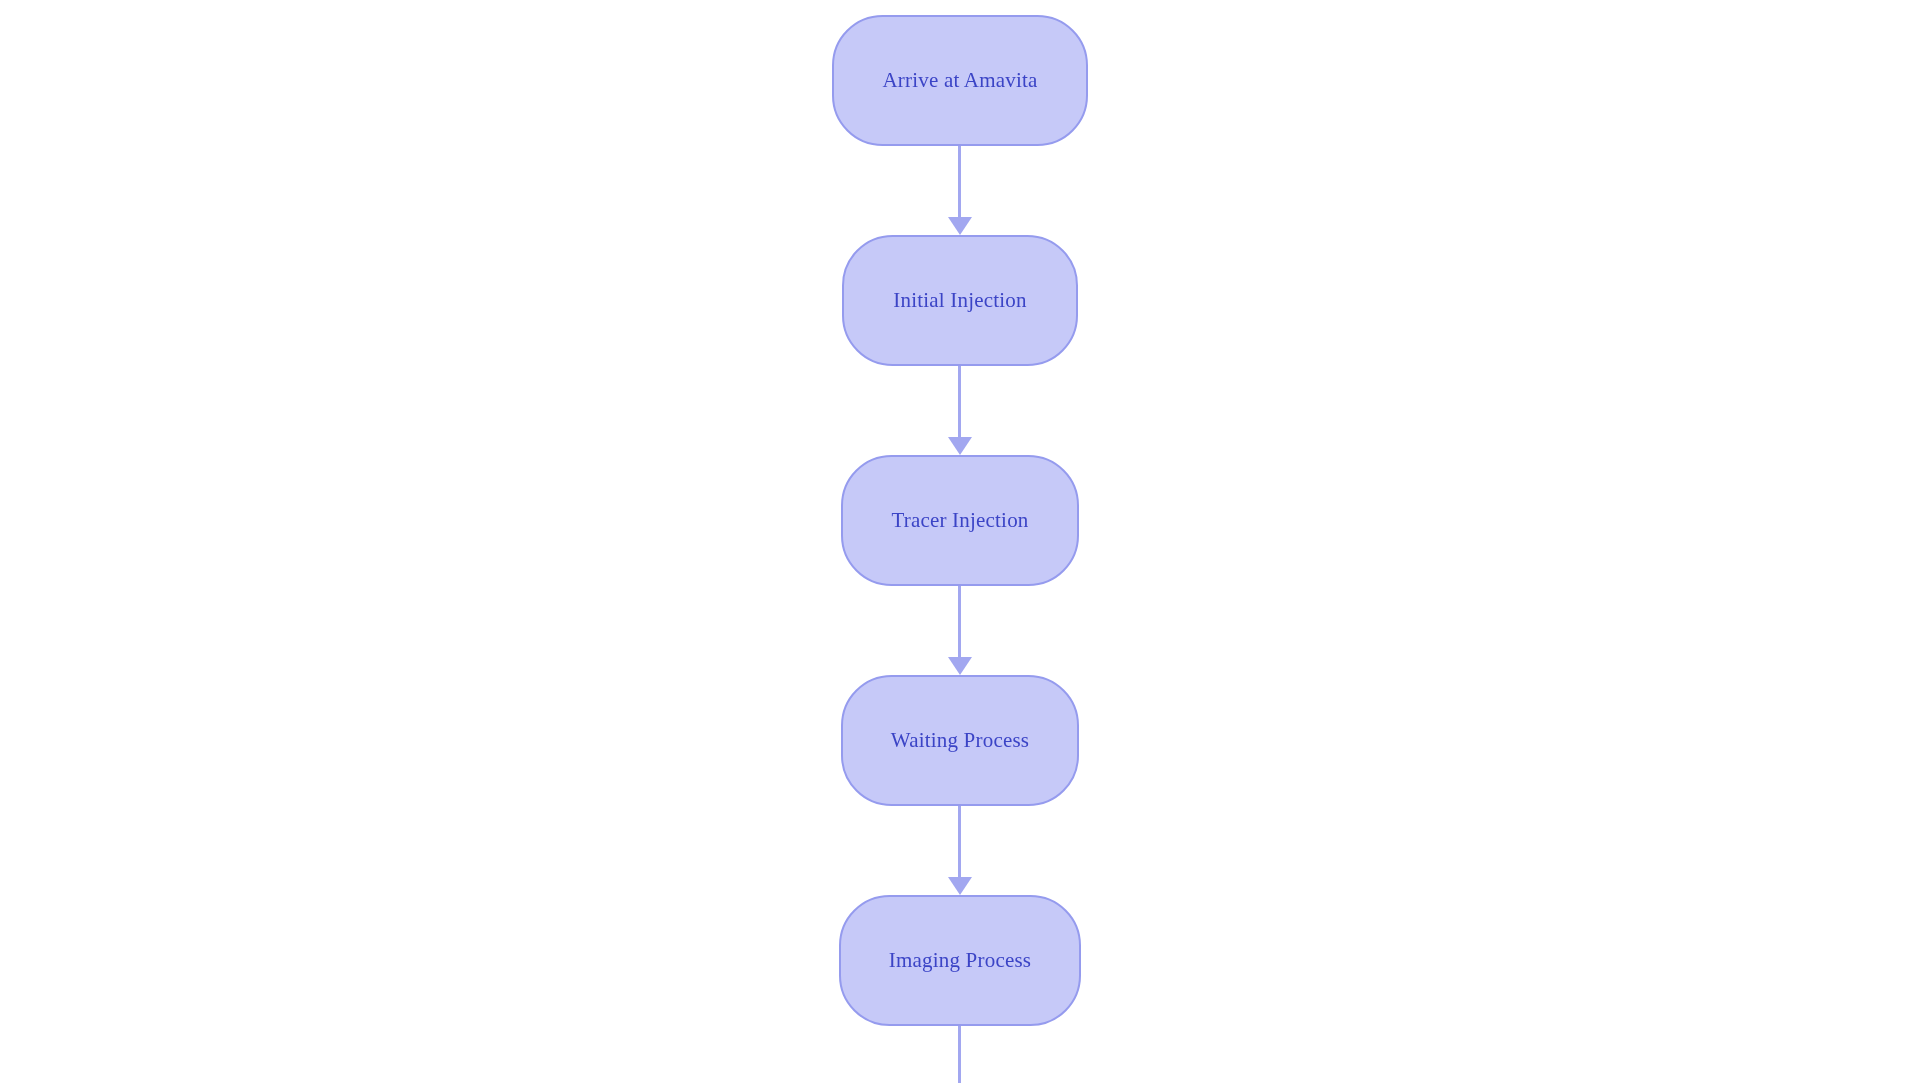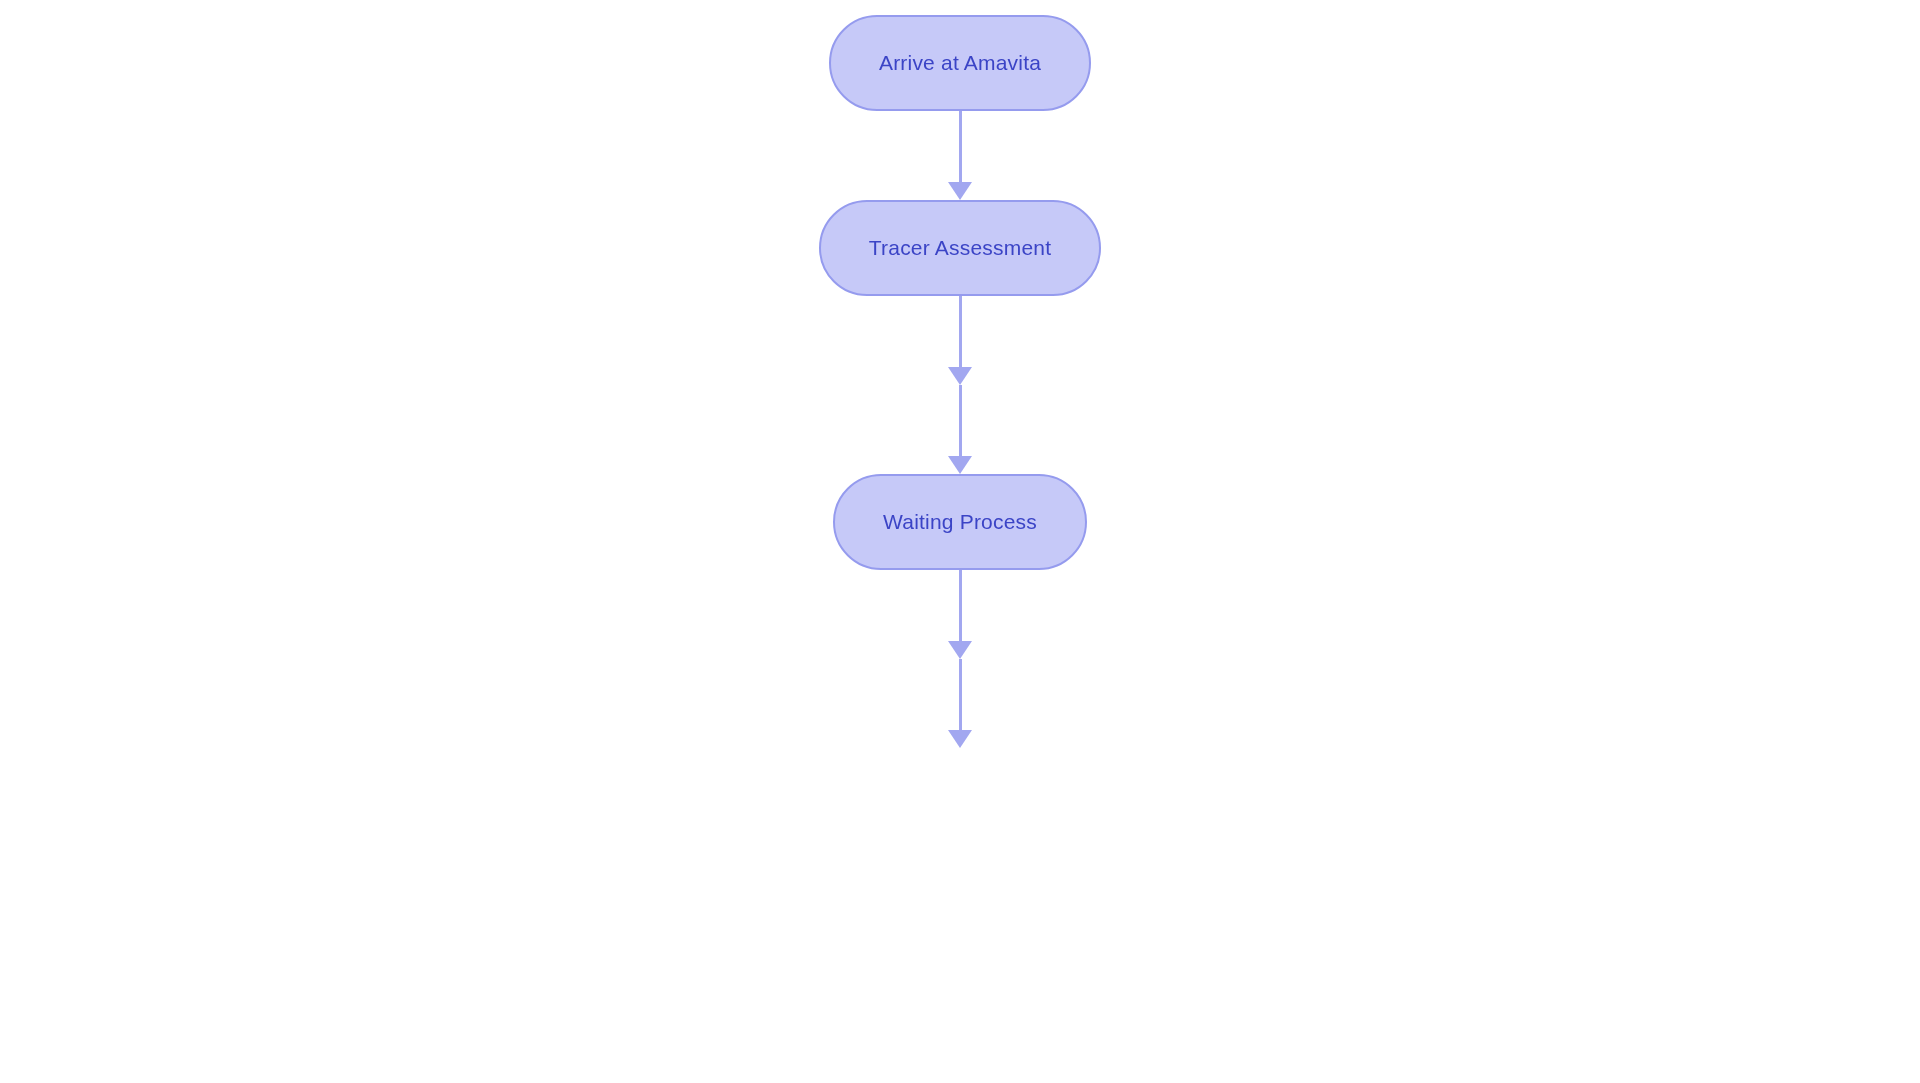--- a/index.html
+++ b/index.html
@@ -23,33 +23,34 @@
     --arrow-color: #a2a7f0;
   }
   .flow {
     display: flex;
     flex-direction: column;
     align-items: center;
     padding-top: 15px;
   }
   .node {
     box-sizing: border-box;
-    height: 96px;
+    height: 131px;
     min-width: 236px;
     padding: 0 48px;
     border-radius: 50.5px;
     background: var(--node-fill);
     border: 2px solid var(--node-border);
     color: var(--node-text);
     font-size: 21px;
     letter-spacing: 0.2px;
     display: flex;
     align-items: center;
     justify-content: center;
     white-space: nowrap;
+    font-family: Liberation Serif, serif;
   }
   .arrow {
     height: 89px;
     display: flex;
     flex-direction: column;
     align-items: center;
   }
   .arrow .line {
     width: 3px;
     flex: 1 1 auto;
@@ -73,43 +74,49 @@
     <div class="node">
       <span>Arrive at Amavita</span>
     </div>
 
     <div class="arrow">
       <div class="line"></div>
       <div class="head"></div>
     </div>
 
     <div class="node">
-      <span>Tracer Assessment</span>
+      <span>Initial Injection</span>
     </div>
 
     <div class="arrow">
       <div class="line"></div>
       <div class="head"></div>
     </div>
 
+    <div class="node">
+      <span>Tracer Injection</span>
+    </div>
 
     <div class="arrow">
       <div class="line"></div>
       <div class="head"></div>
     </div>
 
     <div class="node">
       <span>Waiting Process</span>
     </div>
 
     <div class="arrow">
       <div class="line"></div>
       <div class="head"></div>
     </div>
 
+    <div class="node">
+      <span>Imaging Process</span>
+    </div>
 
     <div class="arrow">
       <div class="line"></div>
       <div class="head"></div>
     </div>
 
 
   </div>
 </div>
 

